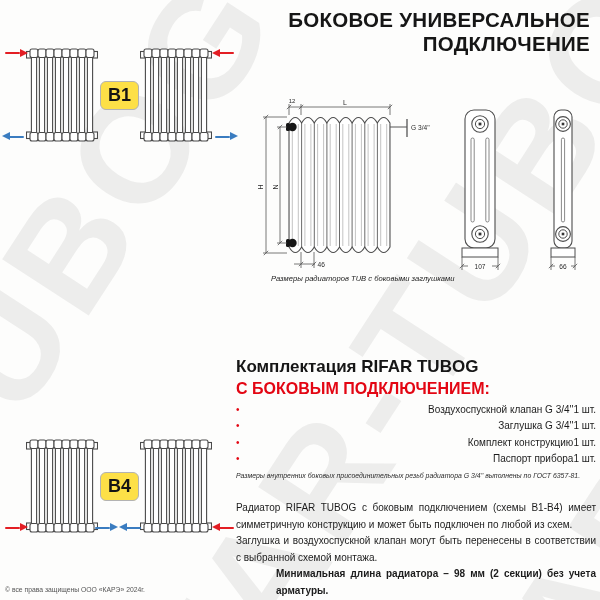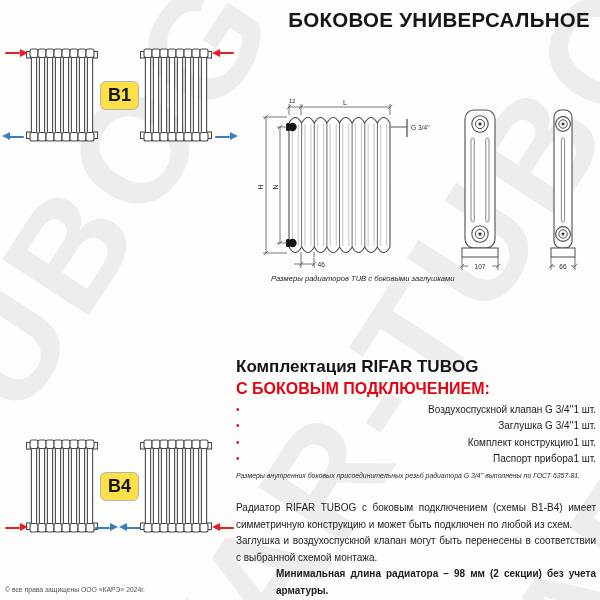--- a/index.html
+++ b/index.html
@@ -78,20 +78,21 @@
         <use href="#tubeF" x="40"></use>
           <use href="#tubeF" x="48"></use>
           <use href="#tubeF" x="56"></use>
           <use href="#tubeF" x="64"></use>
       </g>
     </defs>
   </svg>
 
   <div class="title">
     <div>БОКОВОЕ УНИВЕРСАЛЬНОЕ</div>
+    <div>ПОДКЛЮЧЕНИЕ</div>
   </div>
 
   <div class="scheme-row" style="top:47px">
     <svg class="rad" style="left:26px" viewBox="0 0 72 96">
         <use href="#rad-front"></use>
       </svg>
     <svg class="rad" style="left:140px" viewBox="0 0 72 96">
         <use href="#rad-front"></use>
       </svg>
     <div class="scheme-label">B1</div>

